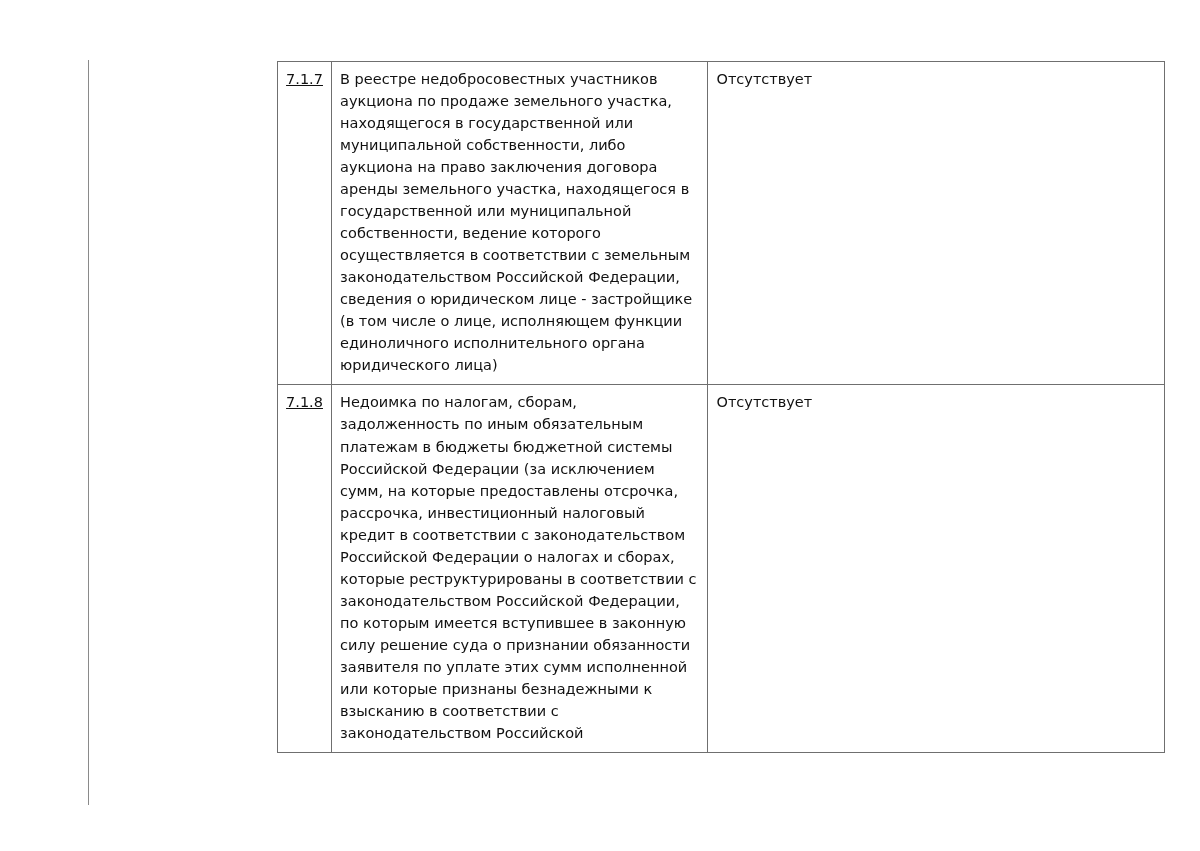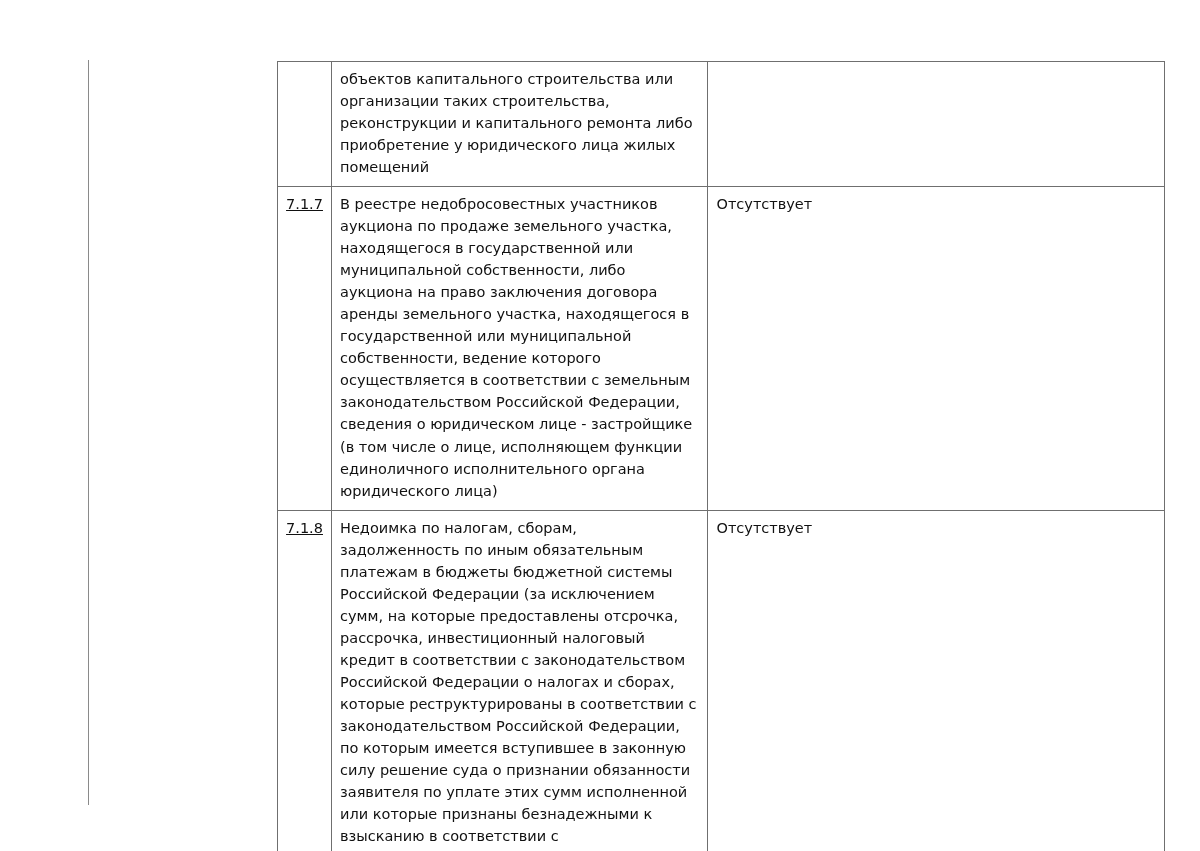--- a/index.html
+++ b/index.html
@@ -67,25 +67,20 @@
   <div class="margin-rule"></div>
 
   <table class="doc-table">
     <colgroup>
       <col class="col-num">
       <col class="col-text">
       <col class="col-val">
     </colgroup>
     <tbody>
       <tr>
-        <td class="num"></td>
-        <td class="text">объектов капитального строительства или организации таких строительства, реконструкции и капитального ремонта либо приобретение у юридического лица жилых помещений</td>
-        <td class="val"></td>
-      </tr>
-      <tr>
         <td class="num">7.1.7</td>
         <td class="text">В реестре недобросовестных участников аукциона по продаже земельного участка, находящегося в государственной или муниципальной собственности, либо аукциона на право заключения договора аренды земельного участка, находящегося в государственной или муниципальной собственности, ведение которого осуществляется в соответствии с земельным законодательством Российской Федерации, сведения о юридическом лице - застройщике (в том числе о лице, исполняющем функции единоличного исполнительного органа юридического лица)</td>
         <td class="val">Отсутствует</td>
       </tr>
       <tr>
         <td class="num">7.1.8</td>
         <td class="text">Недоимка по налогам, сборам, задолженность по иным обязательным платежам в бюджеты бюджетной системы Российской Федерации (за исключением сумм, на которые предоставлены отсрочка, рассрочка, инвестиционный налоговый кредит в соответствии с законодательством Российской Федерации о налогах и сборах, которые реструктурированы в соответствии с законодательством Российской Федерации, по которым имеется вступившее в законную силу решение суда о признании обязанности заявителя по уплате этих сумм исполненной или которые признаны безнадежными к взысканию в соответствии с законодательством Российской</td>
         <td class="val">Отсутствует</td>
       </tr>
     </tbody>

